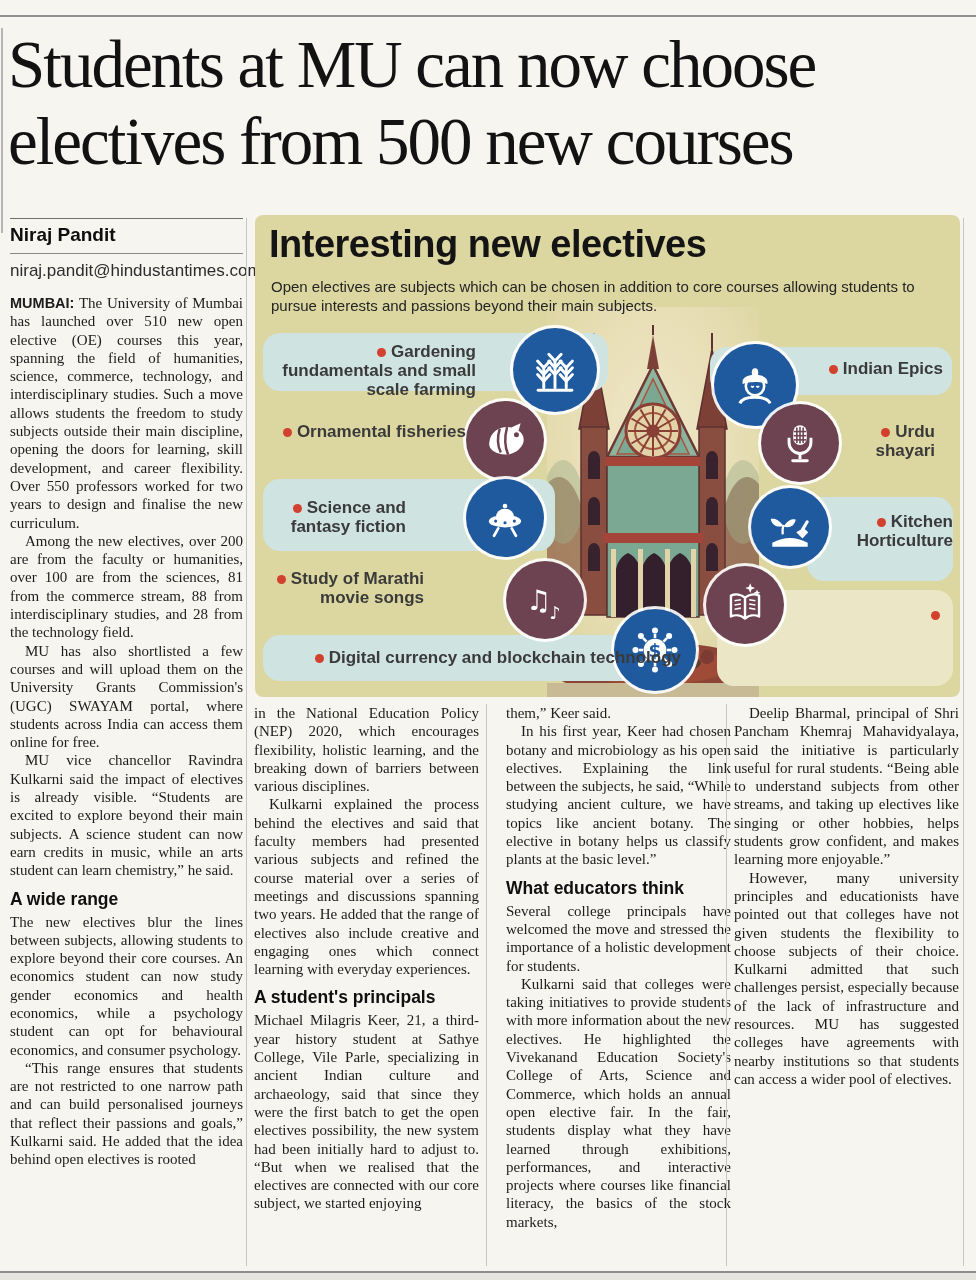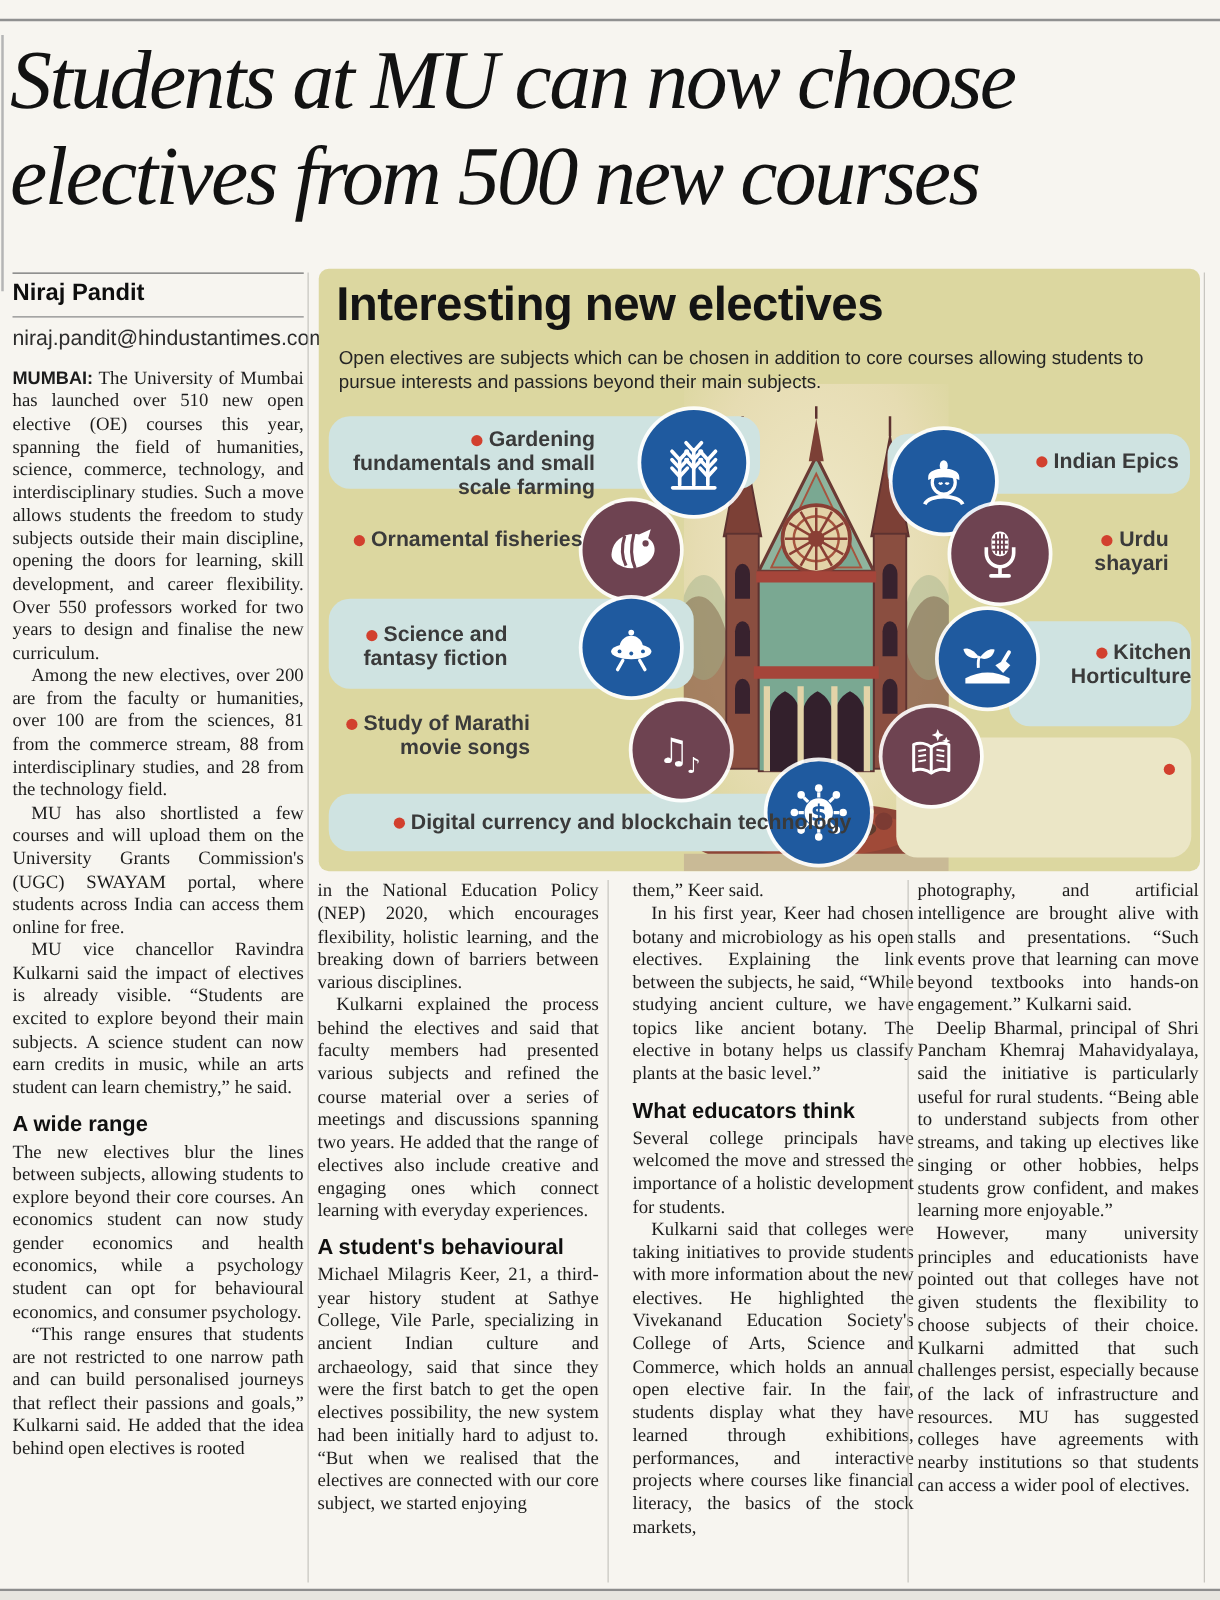--- a/index.html
+++ b/index.html
@@ -5,21 +5,21 @@
   html,body{margin:0;padding:0;background:#dedcd6;}
   .page{position:relative;width:976px;height:1280px;background:#f7f5f0;overflow:hidden;
         font-family:"Liberation Serif",serif;color:#1a1a1a;}
   .top-rule{position:absolute;left:0;top:15px;width:976px;height:2px;background:#909090;}
   .bottom-rule{position:absolute;left:0;top:1271px;width:976px;height:2px;background:#8d8d8d;}
   .bottom-strip{position:absolute;left:0;top:1273px;width:976px;height:7px;background:#e7e5df;}
   .left-mark{position:absolute;left:1px;top:28px;width:2px;height:205px;background:#b5b5b5;}
 
   .headline{position:absolute;left:8px;top:26px;width:952px;margin:0;
             font-family:"Liberation Serif","DejaVu Serif",serif;font-weight:500;
-            font-size:67px;line-height:77px;letter-spacing:-2px;color:#121212;font-style:italic;}
+            font-size:67px;line-height:77px;letter-spacing:-2px;color:#121212;}
 
   
   .col{position:absolute;}
   .col1{left:10px;top:218px;width:233px;}
   .col2{left:254px;top:704px;width:225px;}
   .col3{left:506px;top:704px;width:225px;}
   .col4{left:734px;top:704px;width:225px;}
   .col p{margin:0;font-size:15px;line-height:18.3px;text-align:justify;text-indent:15px;color:#1c1c1c;}
   .col p.nofirst{text-indent:0;}
   .dateline{font-weight:bold;font-family:"Liberation Sans",sans-serif;font-size:14.5px;}
@@ -290,34 +290,33 @@
     <div class="ig-label" style="left:16px;top:433px;width:410px"><span class="dot"></span><span>Digital currency and blockchain technology</span></div>
     <div class="ig-label" style="left:558px;top:144px;width:130px"><span class="dot"></span><span>Indian Epics</span></div>
     <div class="ig-label" style="left:598px;top:207px;width:82px"><span class="dot"></span><span>Urdu shayari</span></div>
     <div class="ig-label" style="left:594px;top:297px;width:104px"><span class="dot"></span><span>Kitchen Horticulture</span></div>
     <div class="ig-label" style="left:538px;top:390px;width:152px"><span class="dot"></span></div>
   </section>
 
   <div class="col col2">
     <p class="nofirst">in the National Education Policy (NEP) 2020, which encourages flexibility, holistic learning, and the breaking down of barriers between various disciplines.</p>
     <p>Kulkarni explained the process behind the electives and said that faculty members had presented various subjects and refined the course material over a series of meetings and discussions spanning two years. He added that the range of electives also include creative and engaging ones which connect learning with everyday experiences.</p>
-    <h3 class="subhead">A student's behavioural</h3>
+    <h3 class="subhead">A student's principals</h3>
     <p class="nofirst">Michael Milagris Keer, 21, a third-year history student at Sathye College, Vile Parle, specializing in ancient Indian culture and archaeology, said that since they were the first batch to get the open electives possibility, the new system had been initially hard to adjust to. “But when we realised that the electives are connected with our core subject, we started enjoying</p>
   </div>
 
   <div class="col col3">
     <p class="nofirst">them,” Keer said.</p>
     <p>In his first year, Keer had chosen botany and microbiology as his open electives. Explaining the link between the subjects, he said, “While studying ancient culture, we have topics like ancient botany. The elective in botany helps us classify plants at the basic level.”</p>
     <h3 class="subhead">What educators think</h3>
     <p class="nofirst">Several college principals have welcomed the move and stressed the importance of a holistic development for students.</p>
     <p>Kulkarni said that colleges were taking initiatives to provide students with more information about the new electives. He highlighted the Vivekanand Education Society's College of Arts, Science and Commerce, which holds an annual open elective fair. In the fair, students display what they have learned through exhibitions, performances, and interactive projects where courses like financial literacy, the basics of the stock markets,</p>
   </div>
 
   <div class="col col4">
-    <p class="nofirst">photography, and artificial intelligence are brought alive with stalls and presentations. “Such events prove that learning can move beyond textbooks into hands-on engagement.” Kulkarni said.</p>
     <p>Deelip Bharmal, principal of Shri Pancham Khemraj Mahavidyalaya, said the initiative is particularly useful for rural students. “Being able to understand subjects from other streams, and taking up electives like singing or other hobbies, helps students grow confident, and makes learning more enjoyable.”</p>
     <p>However, many university principles and educationists have pointed out that colleges have not given students the flexibility to choose subjects of their choice. Kulkarni admitted that such challenges persist, especially because of the lack of infrastructure and resources. MU has suggested colleges have agreements with nearby institutions so that students can access a wider pool of electives.</p>
   </div>
 
   <div class="rule-v rv1"></div>
   <div class="rule-v rv2"></div>
   <div class="rule-v rv3"></div>
   <div class="rule-v rv4"></div>
   <div class="bottom-rule"></div>
   <div class="bottom-strip"></div>

